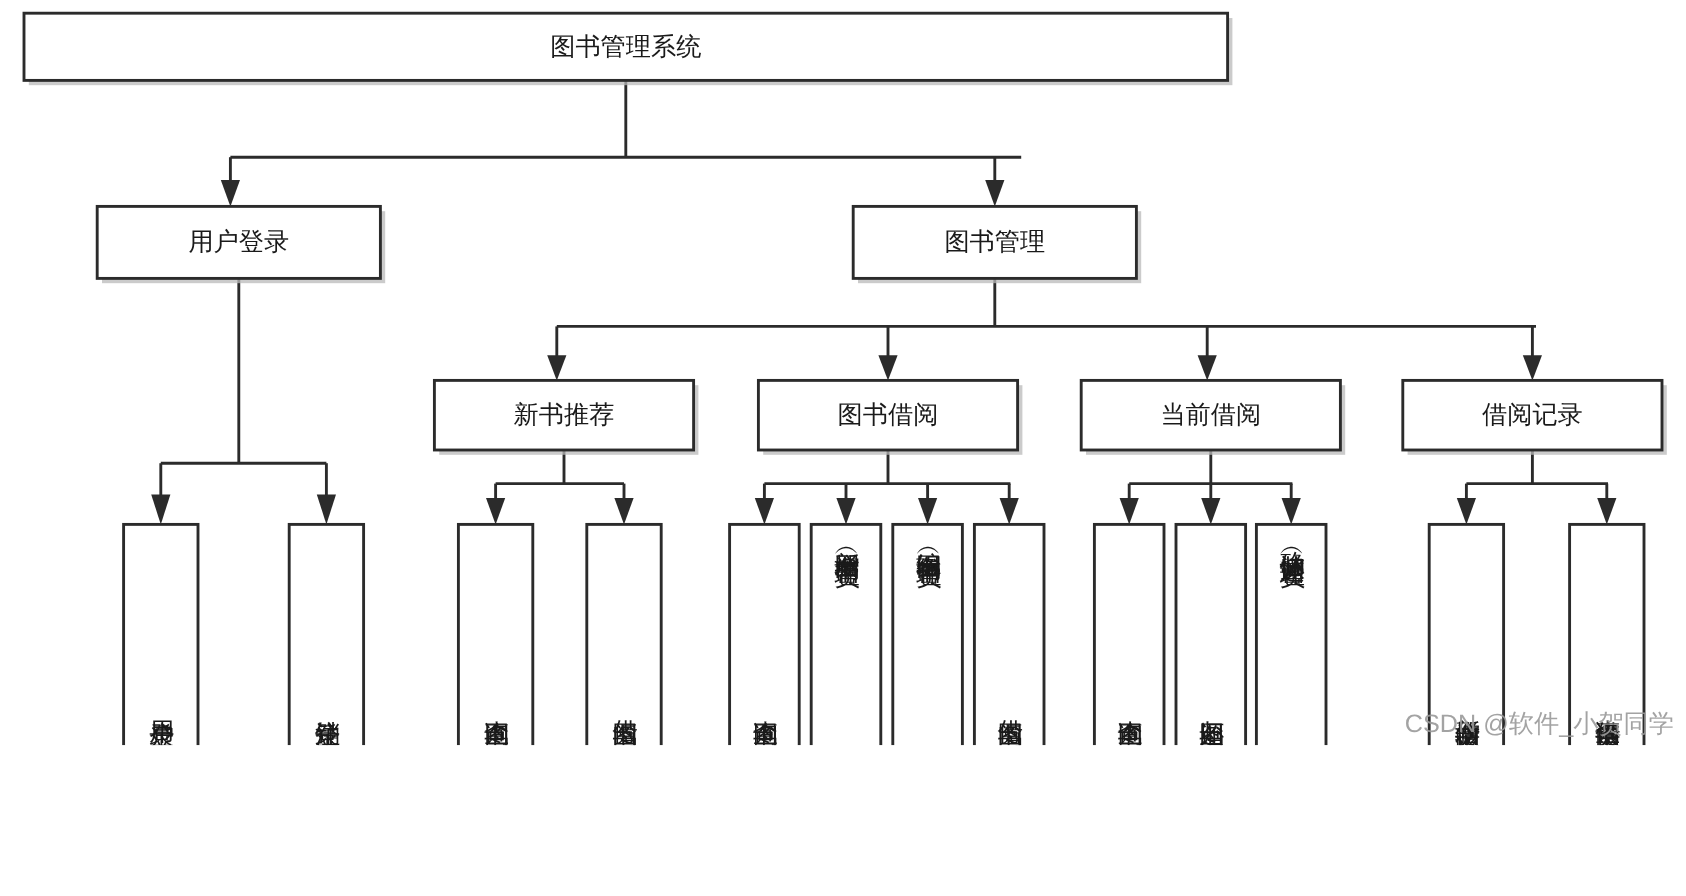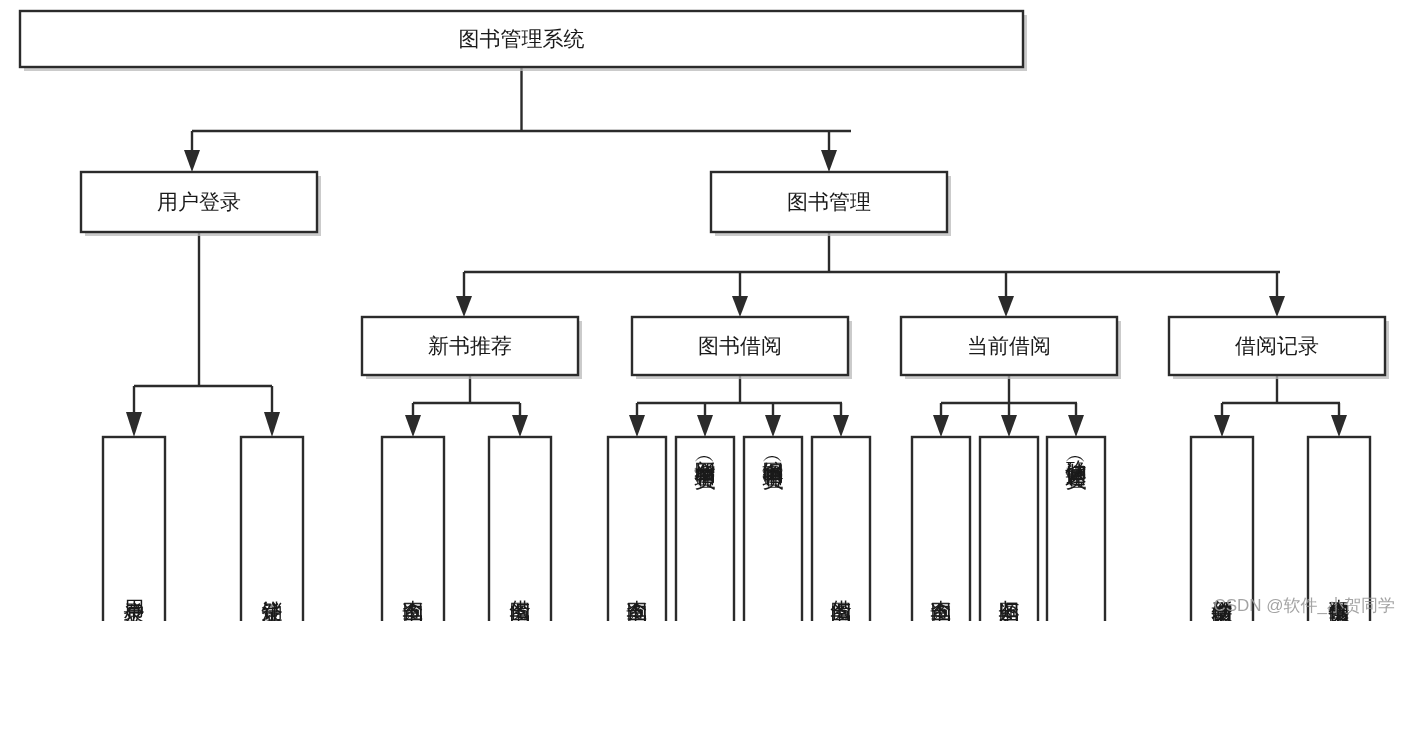--- a/index.html
+++ b/index.html
@@ -73,21 +73,21 @@
     line-height: 1.14;
     color: #1a1a1a;
     letter-spacing: 1.5px;
     white-space: nowrap;
   }
   .watermark {
     position: absolute;
     right: 10px;
     bottom: 4px;
     font-family: "Liberation Sans", sans-serif;
-    font-size: 17px;
+    font-size: 21px;
     color: #9a9a9a;
     opacity: 0.9;
     white-space: nowrap;
   }
 </style>
 </head>
 <body>
 
 <div id="diagram-root">
 

